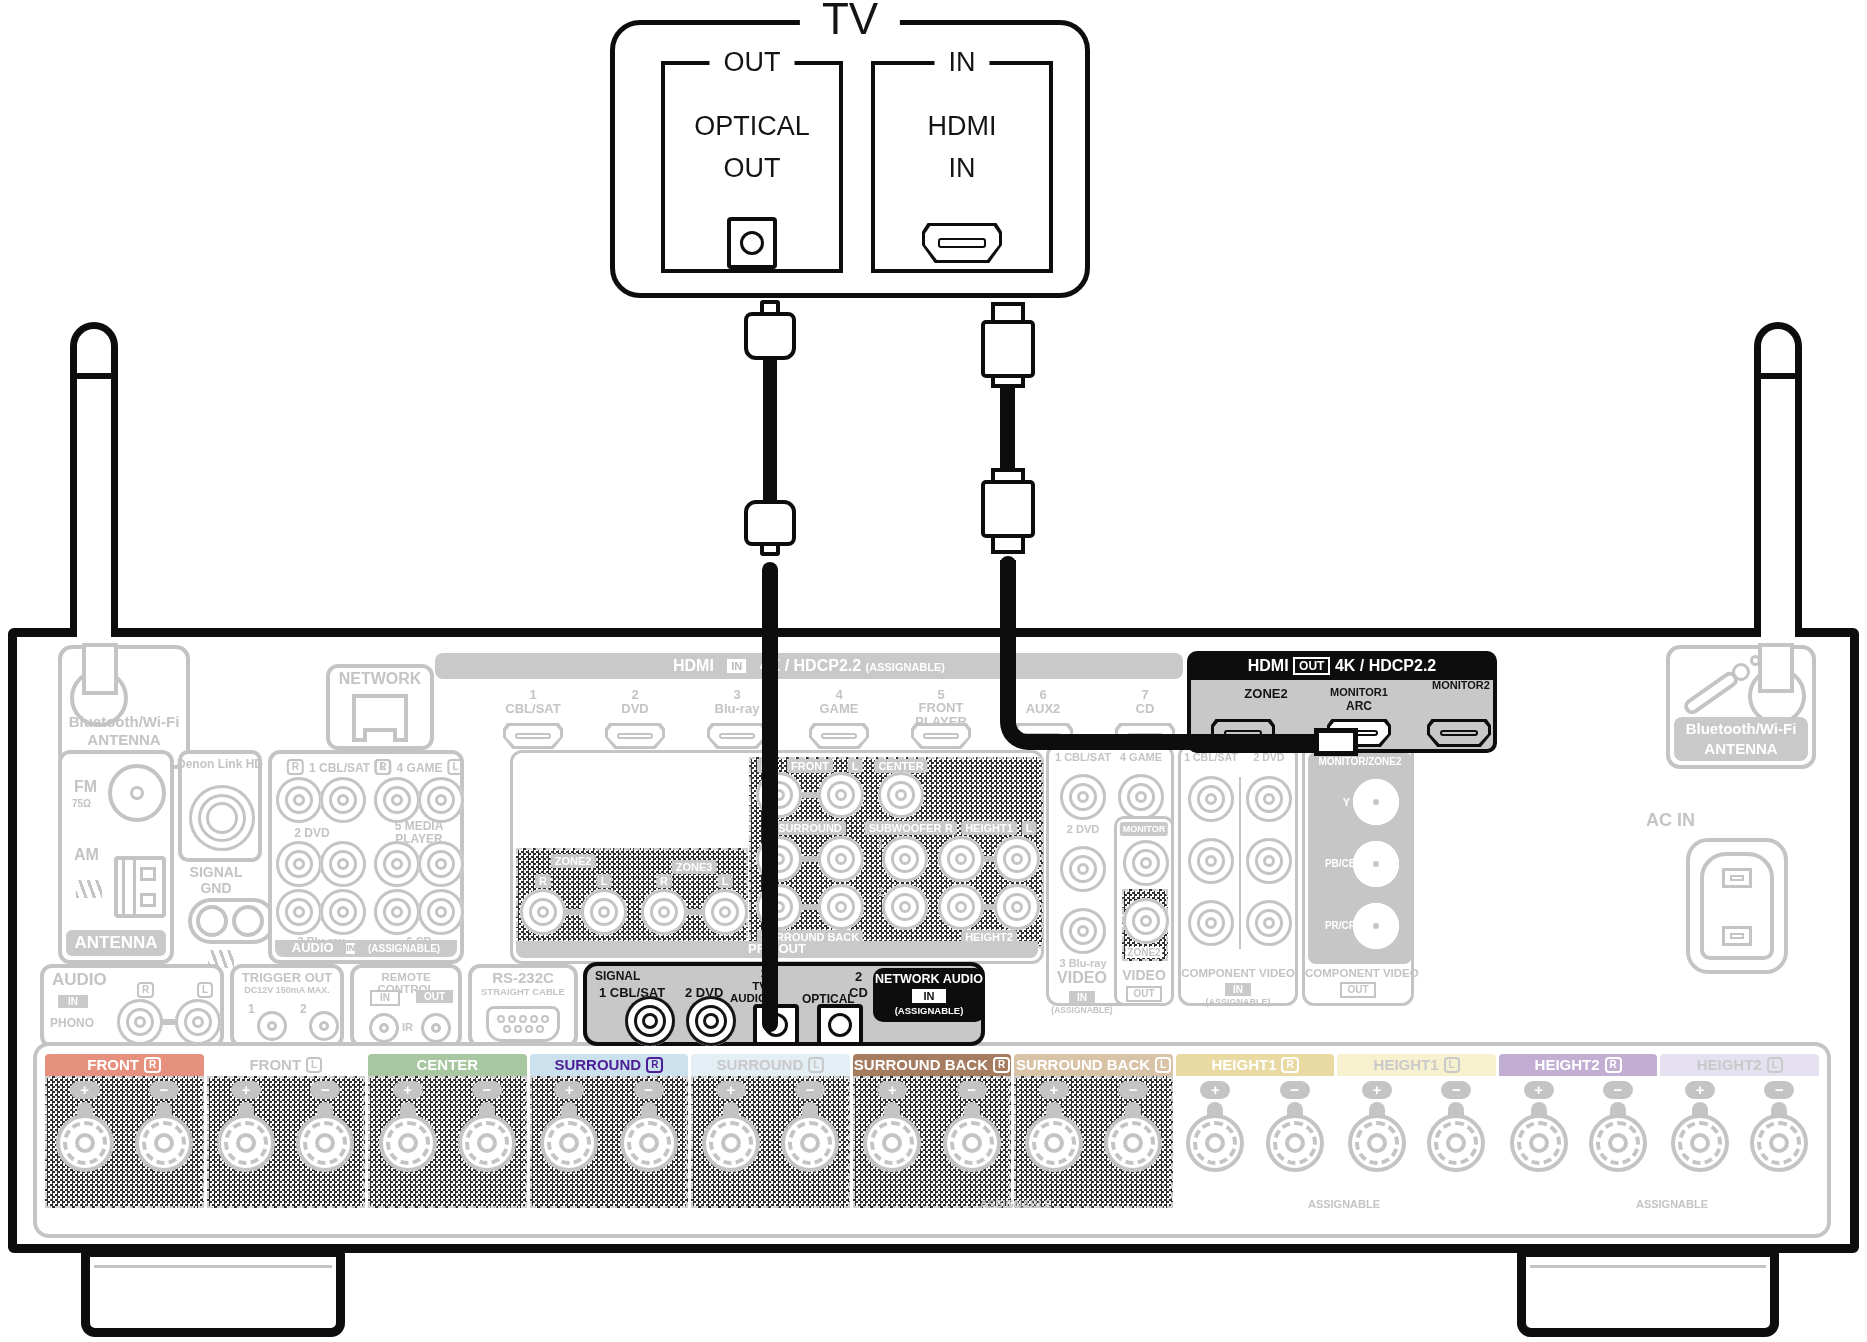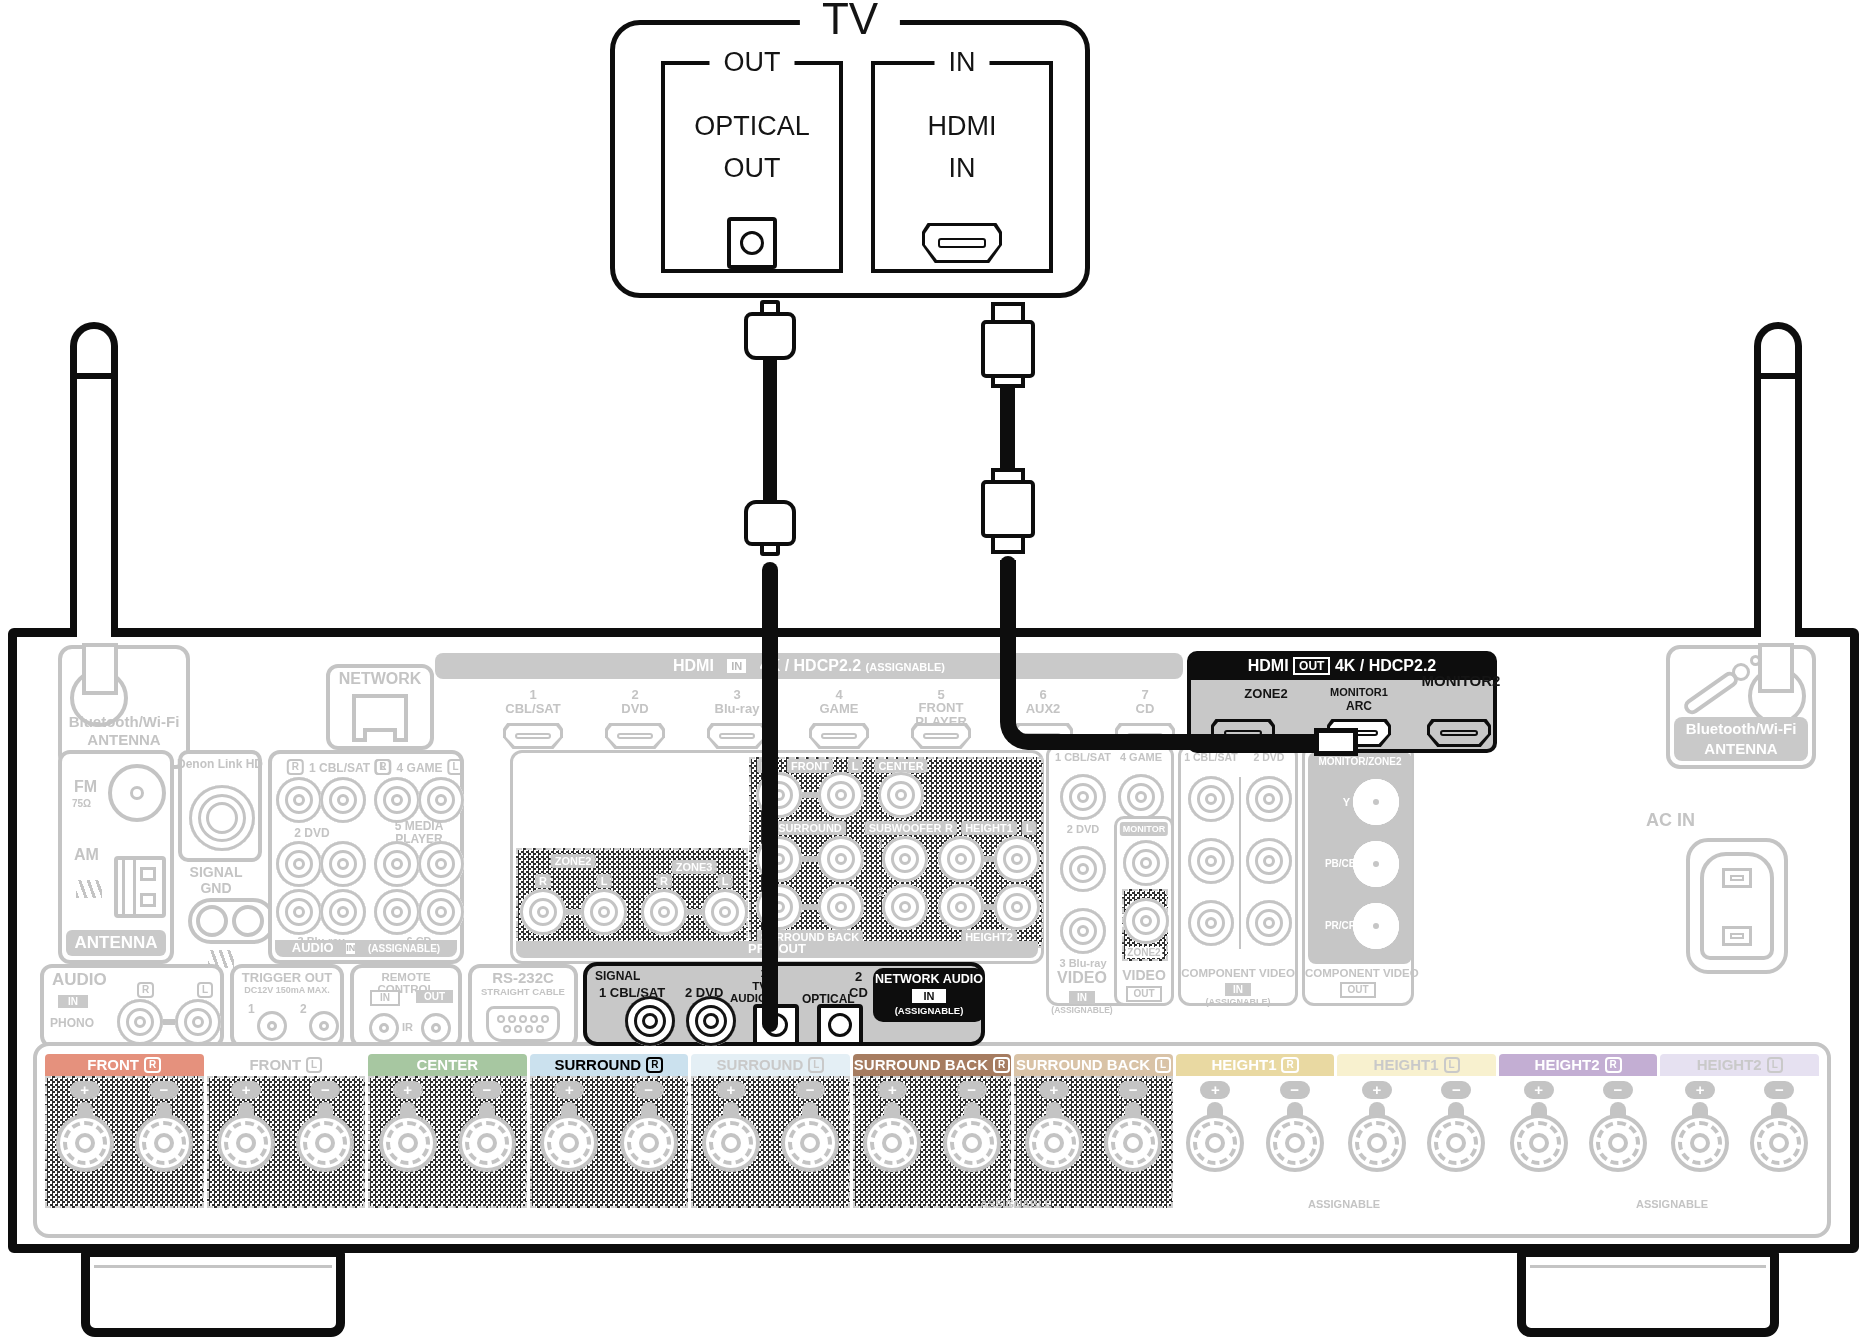--- a/index.html
+++ b/index.html
@@ -202,21 +202,21 @@
 
   <div class="ab" style="left:1187px;top:651px;width:310px;height:102px;background:#c8c8c8;border:4px solid #0d0d0d;border-radius:10px;z-index:10">
     <div class="ab" style="left:-1px;right:-1px;top:-1px;height:26px;background:#0d0d0d;border-radius:7px 7px 0 0;color:#fff;font-weight:bold;font-size:16px;line-height:24px;text-align:center">
       <span>HDMI</span>
       <span class="chk">OUT</span>
       <span>4K / HDCP2.2</span>
     </div>
     <div class="ab b k cx" style="left:75px;top:31px;font-size:13px">ZONE2</div>
     <div class="ab b k cx" style="left:168px;top:31px;font-size:11px">MONITOR1</div>
     <div class="ab b k cx" style="left:168px;top:44px;font-size:12px">ARC</div>
-    <div class="ab b k cx" style="left:270px;top:17px;font-size:15px">MONITOR2</div>
+    <div class="ab b k cx" style="left:270px;top:24px;font-size:11px">MONITOR2</div>
     <div class="hp dk" style="left:52px;top:64px;width:64px;height:28px">
         <i class="o"></i>
         <i class="w"></i>
         <i class="s"></i>
       </div>
     <div class="hp dk plug" style="left:168px;top:64px;width:64px;height:28px">
         <i class="o"></i>
         <i class="w"></i>
         <i class="s"></i>
       </div>
@@ -503,21 +503,21 @@
       <div class="b" style="color:#fff;font-size:9.5px;padding-top:2px">(ASSIGNABLE)</div>
     </div>
   </div>
 
   <div class="ab" style="left:33px;top:1042px;width:1798px;height:196px;border:4px solid #c4c4c4;border-radius:16px;background:#fff;z-index:2">
 
     <div class="ab" style="left:8px;right:8px;top:8px;height:22px;display:flex;gap:3px">
       <div class="slab" style="background:#e5917d;color:#ffffff"><span>FRONT</span><span class="lcb">R</span></div>
       <div class="slab" style="background:#ffffff;color:#c4c4c4"><span>FRONT</span><span class="lcb">L</span></div>
       <div class="slab" style="background:#a7c7a1;color:#ffffff"><span>CENTER</span></div>
-      <div class="slab" style="background:#cbe1ee;color:#000000"><span>SURROUND</span><span class="lcb">R</span></div>
+      <div class="slab" style="background:#cbe1ee;color:#4c1d95"><span>SURROUND</span><span class="lcb">R</span></div>
       <div class="slab" style="background:#e4eff5;color:#c9c9c9"><span>SURROUND</span><span class="lcb">L</span></div>
       <div class="slab" style="background:#a67c60;color:#ffffff"><span>SURROUND BACK</span><span class="lcb">R</span></div>
       <div class="slab" style="background:#d9c3a7;color:#ffffff"><span>SURROUND BACK</span><span class="lcb">L</span></div>
       <div class="slab" style="background:#e9d9a2;color:#ffffff"><span>HEIGHT1</span><span class="lcb">R</span></div>
       <div class="slab" style="background:#f8f1cf;color:#c9c9c9"><span>HEIGHT1</span><span class="lcb">L</span></div>
       <div class="slab" style="background:#c3aed3;color:#ffffff"><span>HEIGHT2</span><span class="lcb">R</span></div>
       <div class="slab" style="background:#e6e1f1;color:#c9c9c9"><span>HEIGHT2</span><span class="lcb">L</span></div>
     </div>
 
     <div class="ab" style="left:8px;right:8px;top:30px;height:132px;display:flex;gap:3px">

